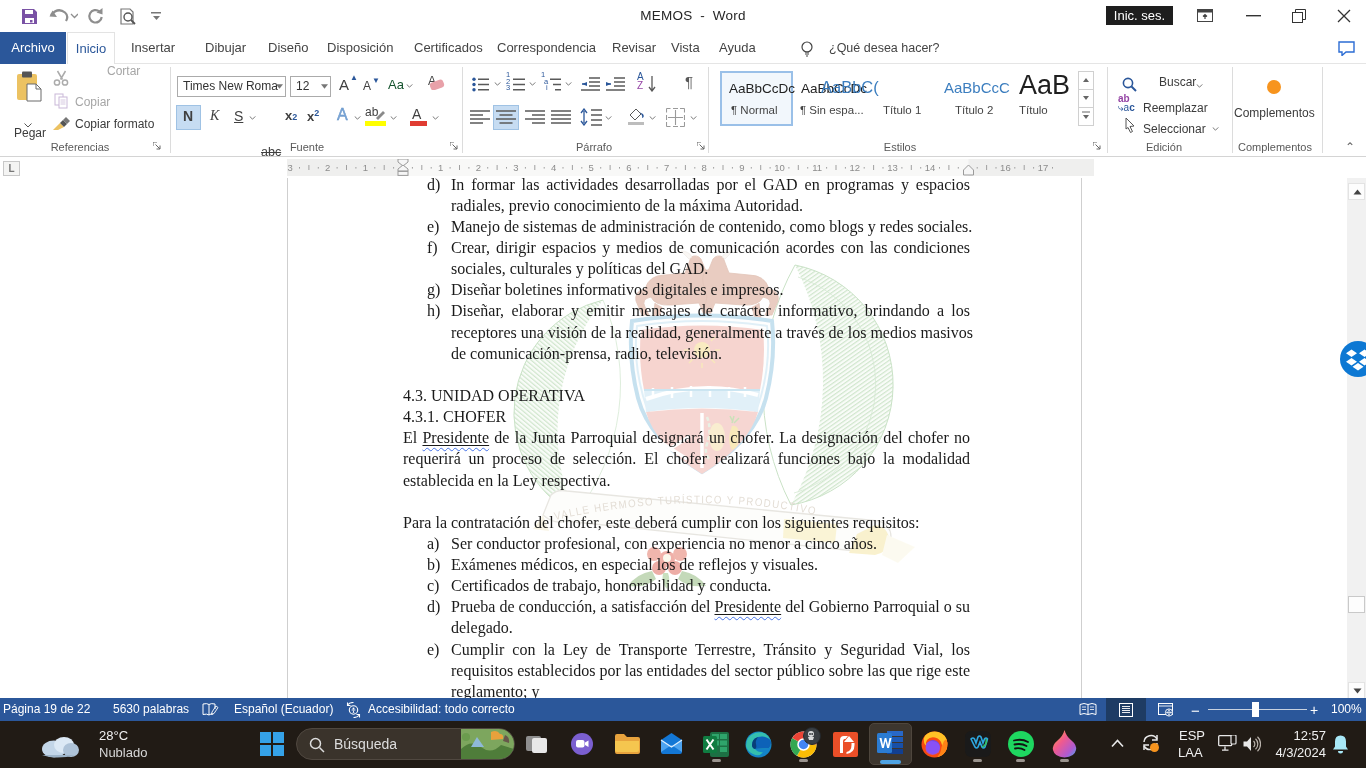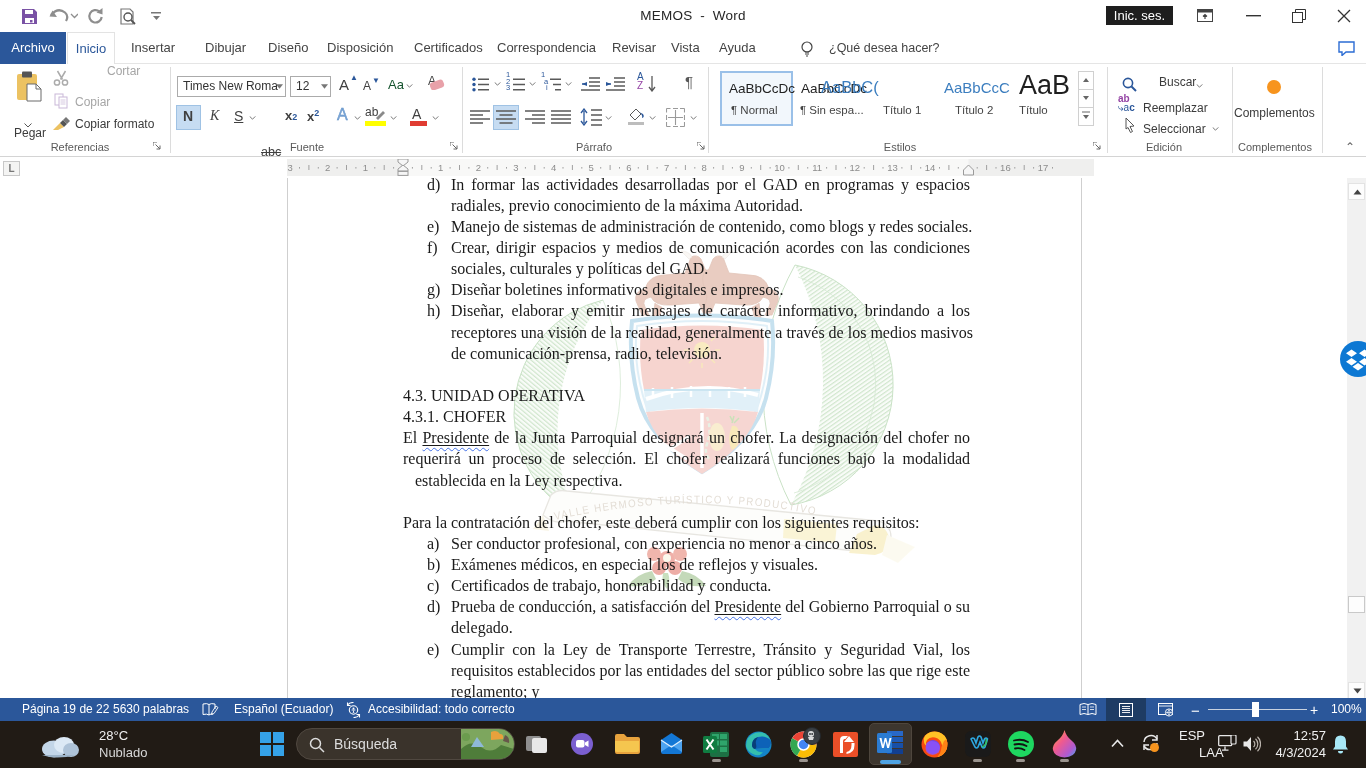--- a/index.html
+++ b/index.html
@@ -503,21 +503,21 @@
     <div class="ln li j" style="top:58.9px;"><span class="mk">f)</span>Crear, dirigir espacios y medios de comunicación acordes con las condiciones</div>
     <div class="ln li" style="top:80.1px;">sociales, culturales y políticas del GAD.</div>
     <div class="ln li" style="top:101.2px;"><span class="mk">g)</span>Diseñar boletines informativos digitales e impresos.</div>
     <div class="ln li j" style="top:122.4px;"><span class="mk">h)</span>Diseñar, elaborar y emitir mensajes de carácter informativo, brindando a los</div>
     <div class="ln li j" style="top:143.5px;">receptores una visión de la realidad, generalmente a través de los medios masivos</div>
     <div class="ln li" style="top:164.6px;">de comunicación-prensa, radio, televisión.</div>
     <div class="ln" style="top:206.9px;">4.3. UNIDAD OPERATIVA</div>
     <div class="ln" style="top:228.1px;">4.3.1. CHOFER</div>
     <div class="ln j" style="top:249.2px;">El <u class="pr"><u class="wv">Presidente</u></u> de la Junta Parroquial designará un chofer. La designación del chofer no</div>
     <div class="ln j" style="top:270.3px;">requerirá un proceso de selección. El chofer realizará funciones bajo la modalidad</div>
-    <div class="ln" style="top:291.5px;margin-left:12px;">establecida en la Ley respectiva.</div>
+    <div class="ln" style="top:291.5px;">establecida en la Ley respectiva.</div>
     <div class="ln" style="top:333.8px;">Para la contratación del chofer, este deberá cumplir con los siguientes requisitos:</div>
     <div class="ln li" style="top:354.9px;"><span class="mk">a)</span>Ser conductor profesional, con experiencia no menor a cinco años.</div>
     <div class="ln li" style="top:376.0px;"><span class="mk">b)</span>Exámenes médicos, en especial los de reflejos y visuales.</div>
     <div class="ln li" style="top:397.2px;"><span class="mk">c)</span>Certificados de trabajo, honorabilidad y conducta.</div>
     <div class="ln li j" style="top:418.3px;"><span class="mk">d)</span>Prueba de conducción, a satisfacción del <u class="pr"><u class="wv">Presidente</u></u> del Gobierno Parroquial o su</div>
     <div class="ln li" style="top:439.4px;">delegado.</div>
     <div class="ln li j" style="top:460.6px;"><span class="mk">e)</span>Cumplir con la Ley de Transporte Terrestre, Tránsito y Seguridad Vial, los</div>
     <div class="ln li j" style="top:481.7px;">requisitos establecidos por las entidades del sector público sobre las que rige este</div>
     <div class="ln li" style="top:502.9px;">reglamento; y</div>
   </div>
@@ -538,21 +538,21 @@
           <path d="M11.5 8.5 L17 12.3 L11.5 16.1 L6 12.3 Z"></path>
           <path d="M24.5 8.5 L30 12.3 L24.5 16.1 L19 12.3 Z"></path>
           <path d="M11.5 17 L17 20.8 L11.5 24.6 L6 20.8 Z"></path>
           <path d="M24.5 17 L30 20.8 L24.5 24.6 L19 20.8 Z"></path>
           <path d="M18 21.9 L23.5 25.7 L18 29.5 L12.5 25.7 Z"></path>
         </g>
       </svg>
   </div>
 </div>
 <div class="abs" id="status">
-  <div class="abs st" style="left:22px;text-align:center;">Página 19 de 22</div>
+  <div class="abs st" style="left:3px;text-align:center;">Página 19 de 22</div>
   <div class="abs st" style="left:113px;">5630 palabras</div>
   <svg class="abs" style="left:202px;top:5px;" width="17" height="14" viewBox="0 0 17 14">
       <path d="M1 1 Q5 0 7 1.5 V12 Q5 10.5 1 11.5 Z M7 1.5 Q9 0 13 1 V6 M7 12 Q9 10.5 11 11" stroke="#fff" fill="none"></path>
       <path d="M10 9 L14 3 L16 4.5 L12 10.5 L9.5 11.5 Z" fill="none" stroke="#fff" stroke-width="0.9"></path>
     </svg>
   <div class="abs st" style="left:234px;">Español (Ecuador)</div>
   <svg class="abs" style="left:344px;top:4px;" width="19" height="16" viewBox="0 0 19 16">
       <circle cx="9.5" cy="8" r="4.2" stroke="#fff" stroke-width="1.1" fill="none"></circle>
       <circle cx="9.5" cy="6.6" r="1" fill="#fff"></circle>
       <path d="M7.6 8 h3.8 M9.5 8.6 v1.6 M8.5 11.4 l1 -1.2 l1 1.2" stroke="#fff" stroke-width="0.9" fill="none"></path>
@@ -710,21 +710,21 @@
   <svg class="abs" style="left:1111px;top:18px;" width="13" height="9" viewBox="0 0 13 9">
       <path d="M1 7.5 L6.5 1.5 L12 7.5" stroke="#e8e8e8" stroke-width="1.6" fill="none"></path>
     </svg>
   <svg class="abs" style="left:1141px;top:11px;" width="19" height="21" viewBox="0 0 19 21">
       <path d="M3 10 a7 7 0 0 1 13 -3 M16 11 a7 7 0 0 1 -13 3" stroke="#e8e8e8" stroke-width="1.5" fill="none"></path>
       <path d="M16 3 v5 h-5" stroke="#e8e8e8" stroke-width="1.5" fill="none"></path>
       <path d="M3 18 v-5 h5" stroke="#e8e8e8" stroke-width="1.5" fill="none"></path>
       <circle cx="13.5" cy="15.5" r="4.5" fill="#f7941e"></circle>
     </svg>
   <div class="abs" style="left:1179px;top:7px;font-size:13px;color:#f0f0f0;">ESP</div>
-  <div class="abs" style="left:1178px;top:24px;font-size:13px;color:#f0f0f0;margin-left:21px;">LAA</div>
+  <div class="abs" style="left:1178px;top:24px;font-size:13px;color:#f0f0f0;">LAA</div>
   <svg class="abs" style="left:1218px;top:14px;" width="20" height="18" viewBox="0 0 20 18">
       <rect x="0.7" y="0.7" width="13" height="10" rx="1" stroke="#e8e8e8" stroke-width="1.3" fill="none"></rect>
       <path d="M7 11.5 v3 M4 15.2 h6.5" stroke="#e8e8e8" stroke-width="1.3"></path>
       <rect x="13" y="0" width="5" height="9" rx="1" fill="#211b15" stroke="#e8e8e8" stroke-width="1.2"></rect>
       <path d="M14.5 0 v-1 M16.5 0 v-1" stroke="#e8e8e8"></path>
     </svg>
   <svg class="abs" style="left:1243px;top:15px;" width="18" height="16" viewBox="0 0 18 16">
       <path d="M0.5 5.5 h3.5 l4 -4.5 v14 l-4 -4.5 h-3.5 z" fill="#e8e8e8"></path>
       <path d="M10.5 5 a4 4 0 0 1 0 6 M12.5 2.8 a7 7 0 0 1 0 10.4 M14.5 0.8 a10 10 0 0 1 0 14.4" stroke="#b9b2ab" stroke-width="1.2" fill="none"></path>
     </svg>

